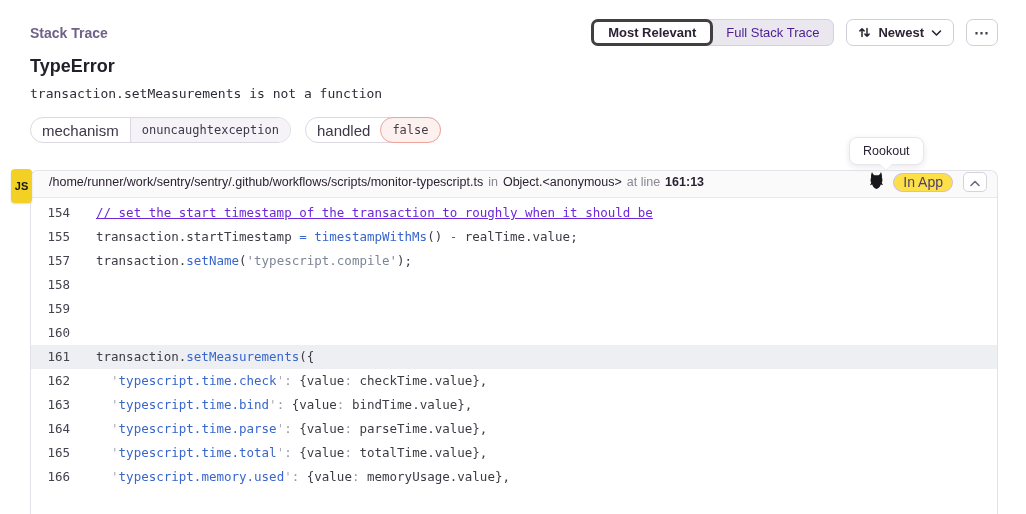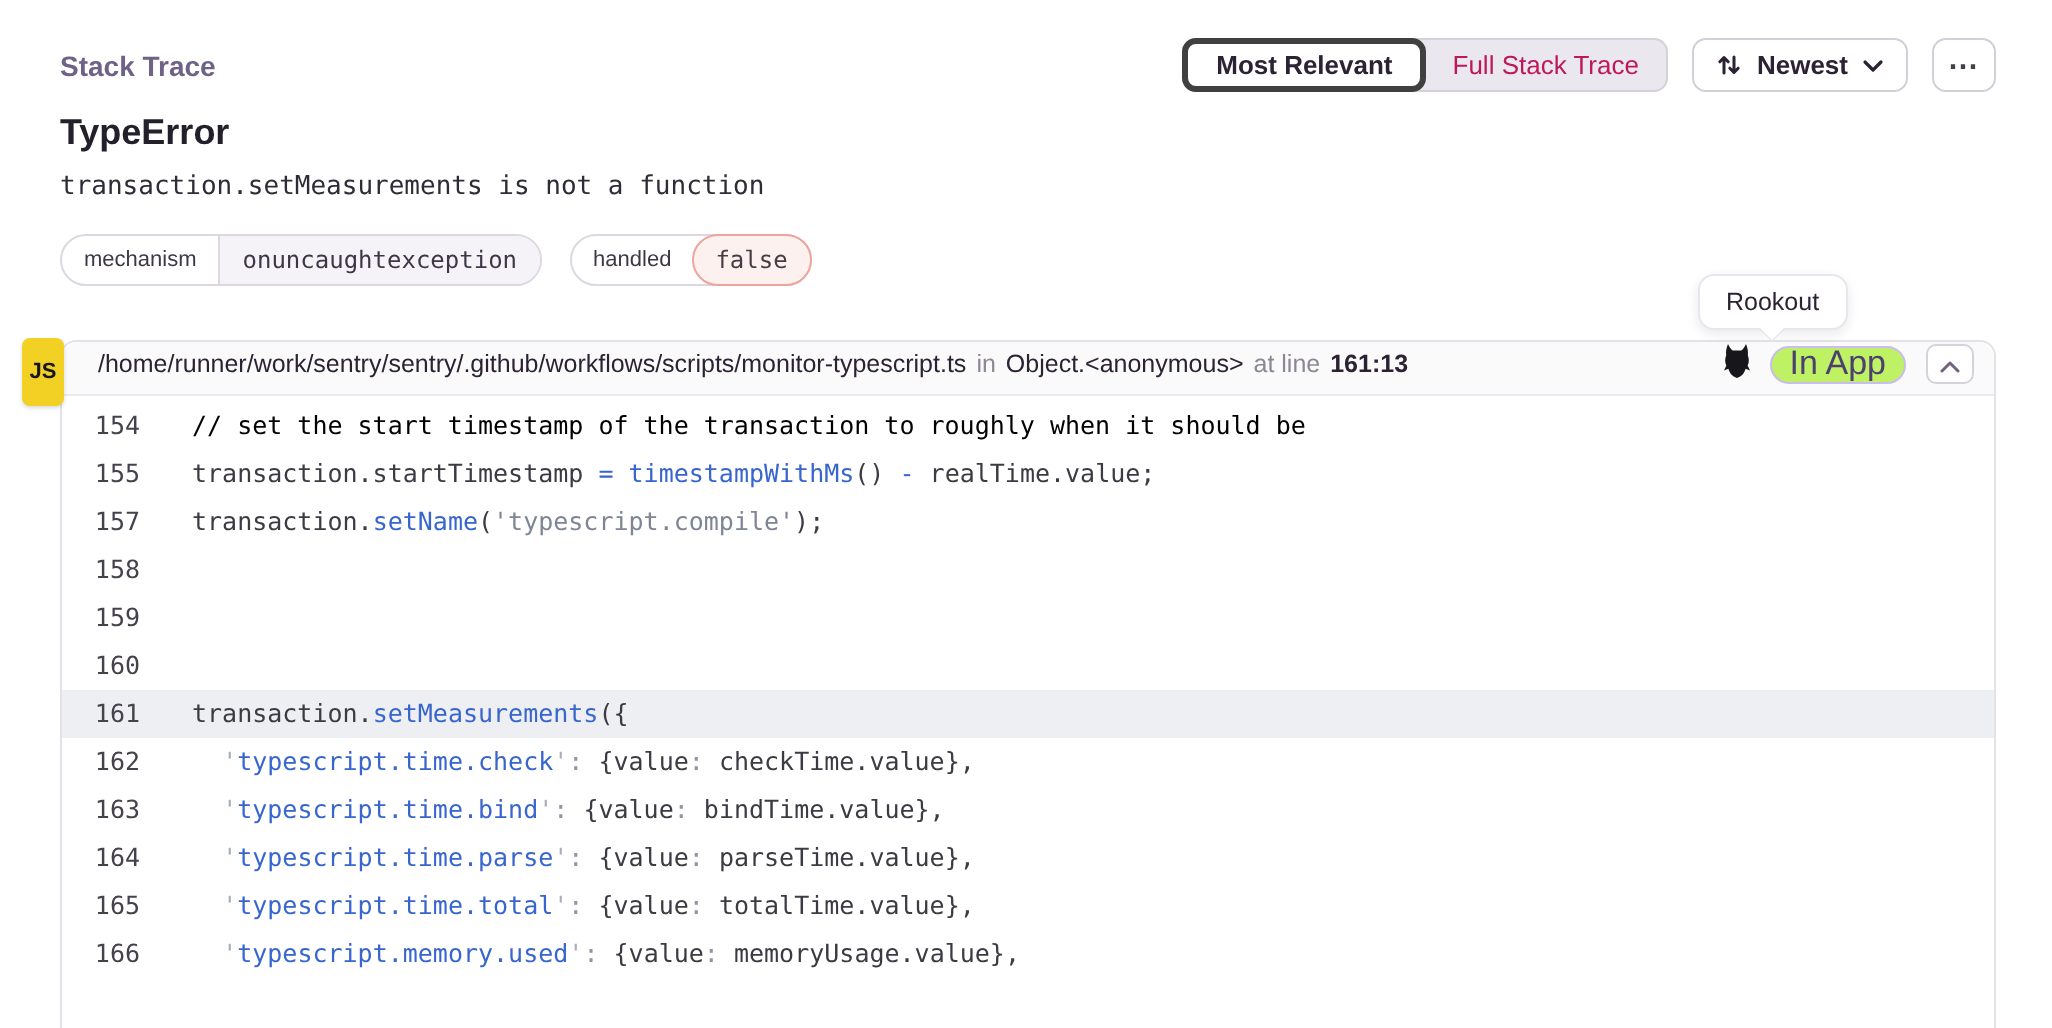--- a/index.html
+++ b/index.html
@@ -18,21 +18,21 @@
   .controls {
     position:absolute; right:28px; top:19px;
     display:flex; align-items:center; gap:12px;
   }
   .seg-group {
     display:flex; align-items:stretch; height:27px;
     background:#eae8ee; border:1px solid #d4d1da; border-radius:7px;
   }
   .seg-btn {
     display:flex; align-items:center; padding:0 14px;
-    font-size:13px; color:#be185d; background:transparent;
+    font-size:13px; color:#4c1d95; background:transparent;
     border:none; cursor:pointer; white-space:nowrap;
     font-family:"Liberation Sans", sans-serif;
   }
   .seg-btn.active {
     background:#ffffff; border:3px solid #404040; border-radius:7px;
     margin:-1px; font-weight:700; color:#2b2233; z-index:2;
   }
   .btn {
     display:flex; align-items:center; gap:7px; height:27px;
     background:#ffffff; border:1px solid #d2cfd8; border-radius:7px;
@@ -54,21 +54,21 @@
 
   
   .tags { position:absolute; left:30px; top:117px; display:flex; gap:14px; }
   .tag-pill {
     display:flex; align-items:stretch; height:26px;
     border:1px solid #dcd8e1; border-radius:13px; overflow:visible;
     background:#ffffff; cursor:pointer;
   }
   .tag-key {
     display:flex; align-items:center; padding:0 11px;
-    font-size:11px; color:#3d3748;
+    font-size:15px; color:#3d3748;
   }
   .tag-value {
     display:flex; align-items:center; padding:0 11px;
     font-family:"DejaVu Sans Mono", monospace; font-size:12px; color:#3d3748;
     background:#f5f3f7; border-left:1px solid #dcd8e1;
     border-radius:0 13px 13px 0;
   }
   .tag-value.danger {
     background:#fdf1f0; border:1px solid #eda49d; border-radius:13px;
     margin:-1px; color:#463c42;
@@ -107,39 +107,39 @@
   }
   .frame-title { display:flex; align-items:baseline; gap:5px; font-size:12.5px; white-space:nowrap; overflow:hidden; }
   .f-path { color:#2b2233; }
   .f-dim  { color:#8d8794; }
   .f-func { color:#2b2233; }
   .f-line { color:#2b2233; font-weight:700; }
   .frame-header-right { margin-left:auto; display:flex; align-items:center; gap:10px; }
   .rookout-btn { display:flex; align-items:center; cursor:pointer; background:none; border:none; padding:0; }
   .in-app-badge {
     display:flex; align-items:center; height:19px; padding:0 9px;
-    border:1px solid #c9bcee; border-radius:10px; background:#bef264;
-    font-size:17px; color:#4d4070;
+    border:1px solid #c9bcee; border-radius:10px; background:#fde047;
+    font-size:14px; color:#4d4070;
   }
   .collapse-btn {
     width:24px; height:20px; display:flex; align-items:center; justify-content:center;
     background:#ffffff; border:1px solid #d5d2da; border-radius:5px; cursor:pointer;
   }
 
   
   .code-area { padding-top:3px; font-family:"DejaVu Sans Mono", monospace; font-size:12.5px; }
   .code-line { display:flex; height:24px; line-height:24px; }
   .code-line.hl { background:#edeff3; }
   .line-no {
     width:44px; flex:none; text-align:right; padding-right:5px;
     color:#46424d; user-select:none;
   }
   .line-code { white-space:pre; padding-left:21px; color:#3d3a44; }
   .tok-plain   { color:#3d3a44; }
-  .tok-comment { color:#000000; }
+  .tok-comment { color:#6d28d9;text-decoration:underline; }
   .tok-func    { color:#3866cc; }
   .tok-op      { color:#3866cc; }
   .tok-key     { color:#3866cc; }
   .tok-string  { color:#7e8594; }
   .tok-quote   { color:#a9aeba; }
   .tok-colon   { color:#8f96a2; }
 </style>
 </head>
 <body>
 

